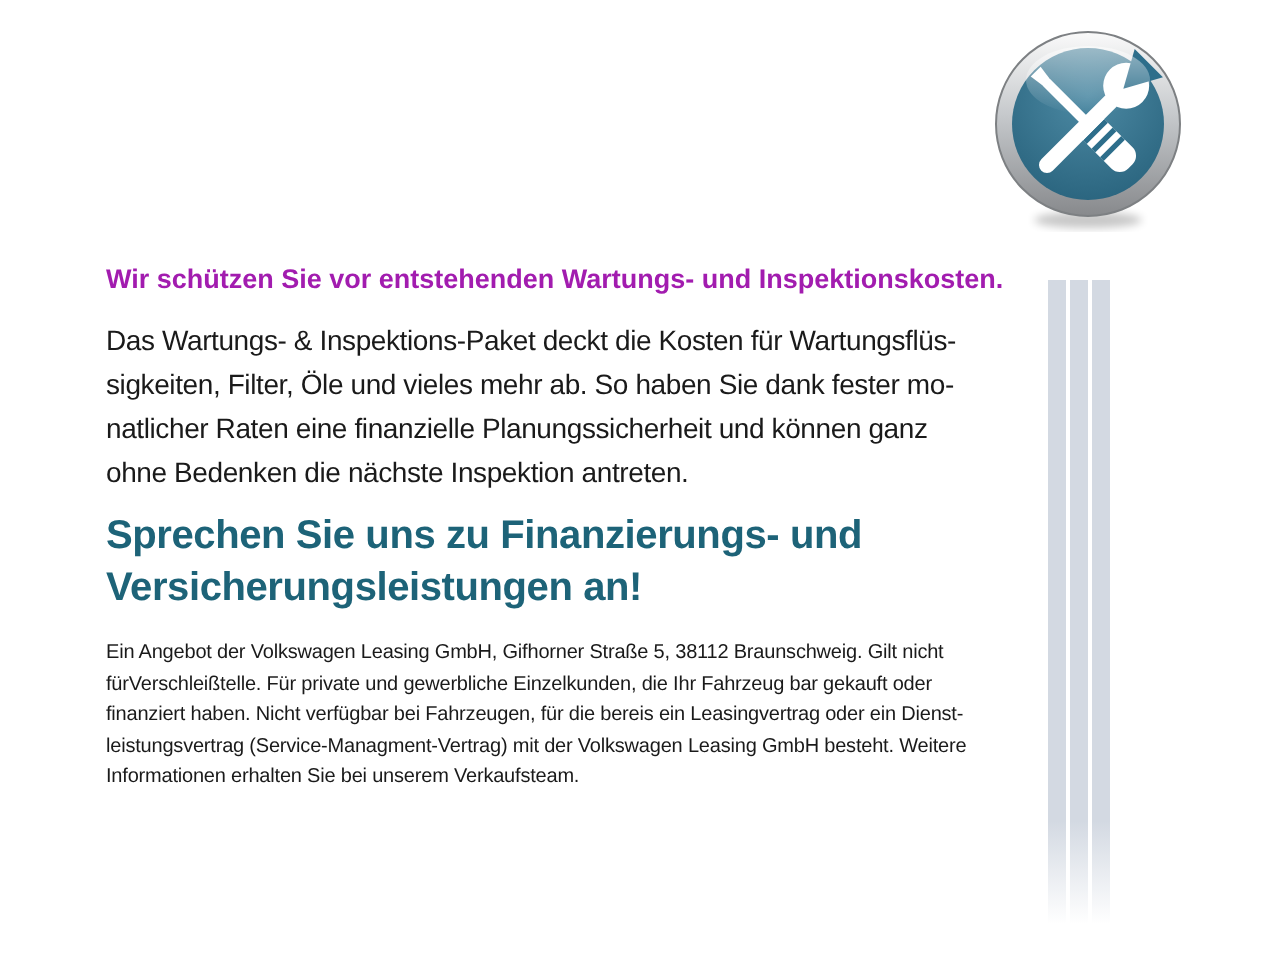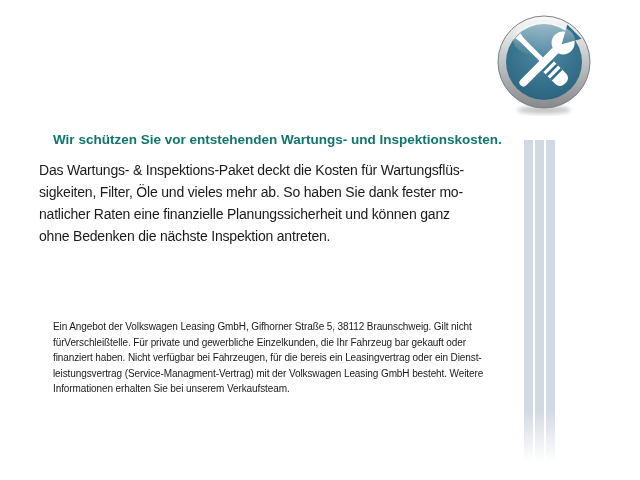--- a/index.html
+++ b/index.html
@@ -28,27 +28,27 @@
     white-space: pre-line;
   }
   .intro-bold {
     position: absolute;
     left: 53px;
     top: 131px;
     margin: 0;
     font-size: 13.5px;
     line-height: 18px;
     font-weight: 700;
-    color: #0f766e;
+    color: #a21caf;
     white-space: pre-line;
     width: 470px;
   }
   .body-paragraph {
     position: absolute;
-    left: 39px;
+    left: 53px;
     top: 159px;
     margin: 0;
     font-size: 14px;
     line-height: 22px;
     font-weight: 400;
     color: #1a1a1a;
     letter-spacing: -0.2px;
     white-space: pre-line;
     width: 480px;
   }
@@ -153,20 +153,22 @@
     </svg>
   </div>
 
   <p class="intro-bold">Wir schützen Sie vor entstehenden Wartungs- und Inspektionskosten.</p>
 
   <p class="body-paragraph">Das Wartungs- &amp; Inspektions-Paket deckt die Kosten für Wartungsflüs-
 sigkeiten, Filter, Öle und vieles mehr ab. So haben Sie dank fester mo-
 natlicher Raten eine finanzielle Planungssicherheit und können ganz
 ohne Bedenken die nächste Inspektion antreten.</p>
 
+  <h2 class="cta-heading">Sprechen Sie uns zu Finanzierungs- und
+Versicherungsleistungen an!</h2>
 
   <p class="legal-text">Ein Angebot der Volkswagen Leasing GmbH, Gifhorner Straße 5, 38112 Braunschweig. Gilt nicht
 fürVerschleißtelle. Für private und gewerbliche Einzelkunden, die Ihr Fahrzeug bar gekauft oder
 finanziert haben. Nicht verfügbar bei Fahrzeugen, für die bereis ein Leasingvertrag oder ein Dienst-
 leistungsvertrag (Service-Managment-Vertrag) mit der Volkswagen Leasing GmbH besteht. Weitere
 Informationen erhalten Sie bei unserem Verkaufsteam.</p>
 
   <div class="stripes">
     <div class="stripe"></div>
     <div class="stripe"></div>

